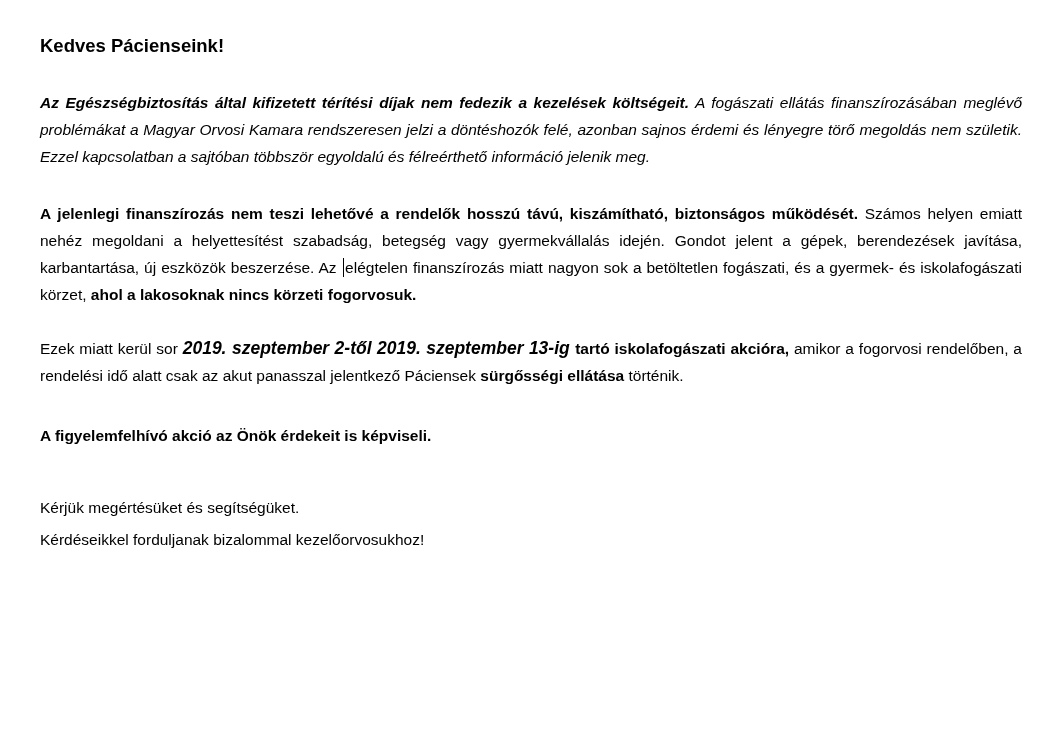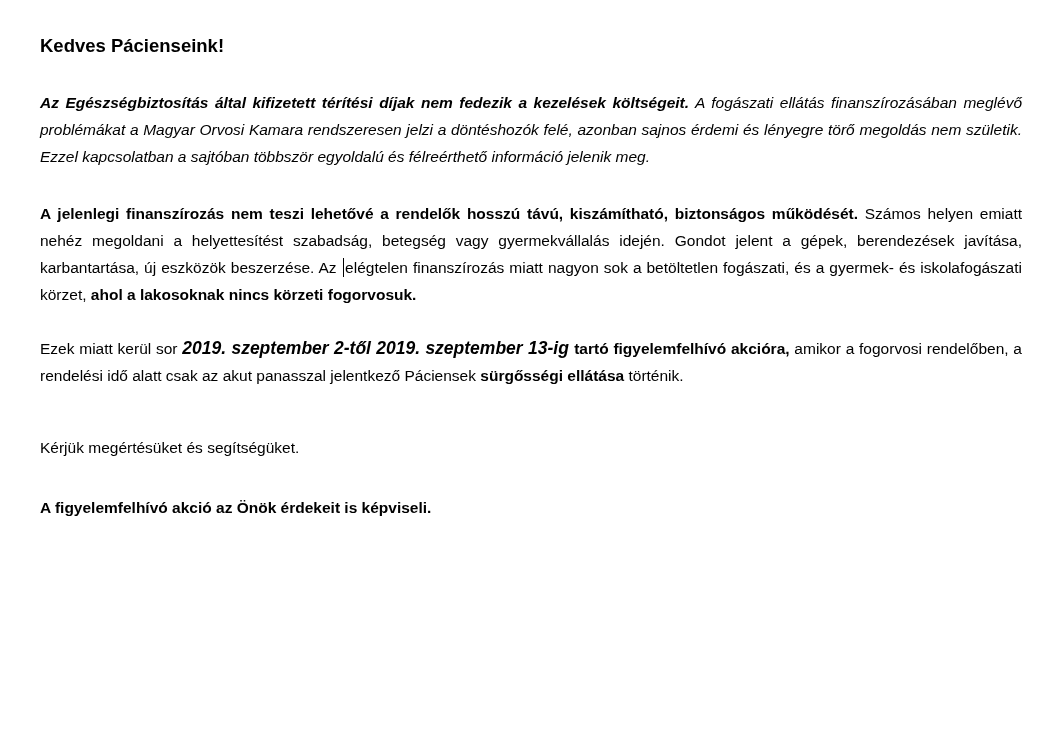--- a/index.html
+++ b/index.html
@@ -58,21 +58,22 @@
 
 <div class="doc">
 
   <div class="title">Kedves Pácienseink!</div>
 
 
   <p class="para para-2"><span class="b">Az Egészségbiztosítás által kifizetett térítési díjak nem fedezik a kezelések költségeit.</span><span> A fogászati ellátás finanszírozásában meglévő problémákat a Magyar Orvosi Kamara rendszeresen jelzi a döntéshozók felé, azonban sajnos érdemi és lényegre törő megoldás nem születik. Ezzel kapcsolatban a sajtóban többször egyoldalú és félreérthető információ jelenik meg.</span></p>
 
   <p class="para para-3"><span class="b">A jelenlegi finanszírozás nem teszi lehetővé a rendelők hosszú távú, kiszámítható, biztonságos működését.</span><span> Számos helyen emiatt nehéz megoldani a helyettesítést szabadság, betegség vagy gyermekvállalás idején.  Gondot jelent a gépek, berendezések javítása, karbantartása, új eszközök beszerzése. Az </span><span class="caret"></span><span>elégtelen finanszírozás miatt nagyon sok a betöltetlen fogászati, és a gyermek- és iskolafogászati körzet, </span><span class="b">ahol a lakosoknak nincs körzeti fogorvosuk.</span></p>
 
-  <p class="para para-4"><span>Ezek miatt kerül sor </span><span class="lg">2019. szeptember 2-től 2019. szeptember 13-ig </span><span class="b">tartó figyelemfelhívó akcióra,</span><span> amikor a fogorvosi rendelőben, a rendelési idő alatt csak az akut panasszal jelentkező Páciensek </span><span class="b">sürgősségi ellátása</span><span> történik.</span></p>
+  <p class="para para-4"><span>Ezek miatt kerül sor </span><span class="lg">2019. szeptember 2-től 2019. szeptember 13-ig </span><span class="b">tartó iskolafogászati akcióra,</span><span> amikor a fogorvosi rendelőben, a rendelési idő alatt csak az akut panasszal jelentkező Páciensek </span><span class="b">sürgősségi ellátása</span><span> történik.</span></p>
+
+  <p class="para para-5 single"><span class="b">A figyelemfelhívó akció az Önök érdekeit is képviseli.</span></p>
 
   <p class="para para-6 single"><span>Kérjük megértésüket és segítségüket.</span></p>
 
-  <p class="para para-5 single"><span class="b">A figyelemfelhívó akció az Önök érdekeit is képviseli.</span></p>
-
+  <p class="para para-7 single"><span>Kérdéseikkel forduljanak bizalommal kezelőorvosukhoz!</span></p>
 
 
 </div>
 
 </body></html>

